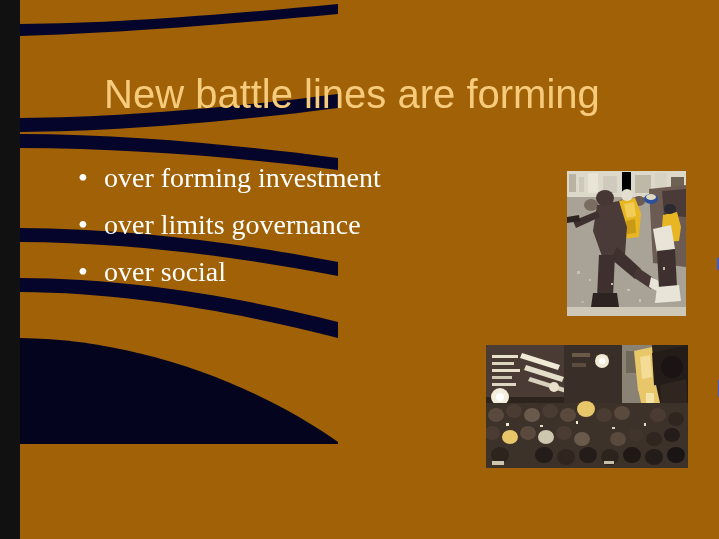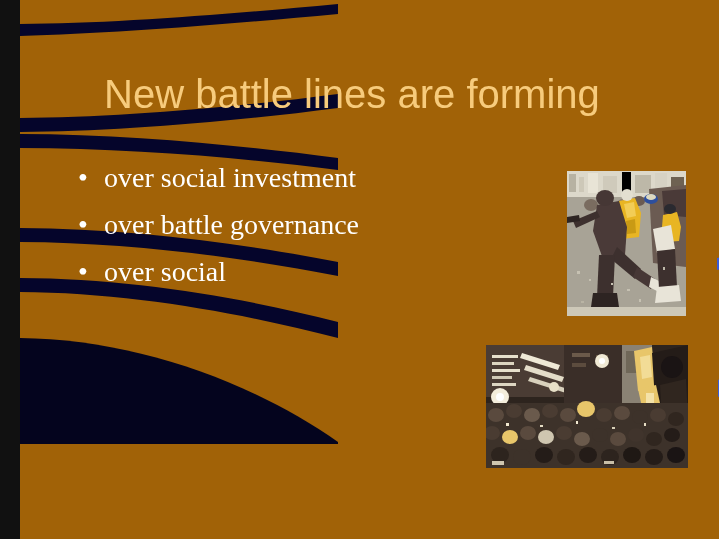--- a/index.html
+++ b/index.html
@@ -140,26 +140,26 @@
 
     <path d="M -5 338 C 110 338 230 380 318 442 L 318 444 L -5 444 Z" fill="#04041E"></path>
   </svg>
 
   <div id="title">New battle lines are forming</div>
 
   <div id="bullets">
 
     <div class="bullet-row">
       <span class="bullet-dot">•</span>
-      <span class="bullet-text">over social investment</span>
+      <span class="bullet-text">over forming investment</span>
     </div>
 
     <div class="bullet-row">
       <span class="bullet-dot">•</span>
-      <span class="bullet-text">over battle governance</span>
+      <span class="bullet-text">over limits governance</span>
     </div>
 
     <div class="bullet-row">
       <span class="bullet-dot">•</span>
       <span class="bullet-text">over social</span>
     </div>
 
   </div>
 
   <div class="photo" id="photo-riot">

